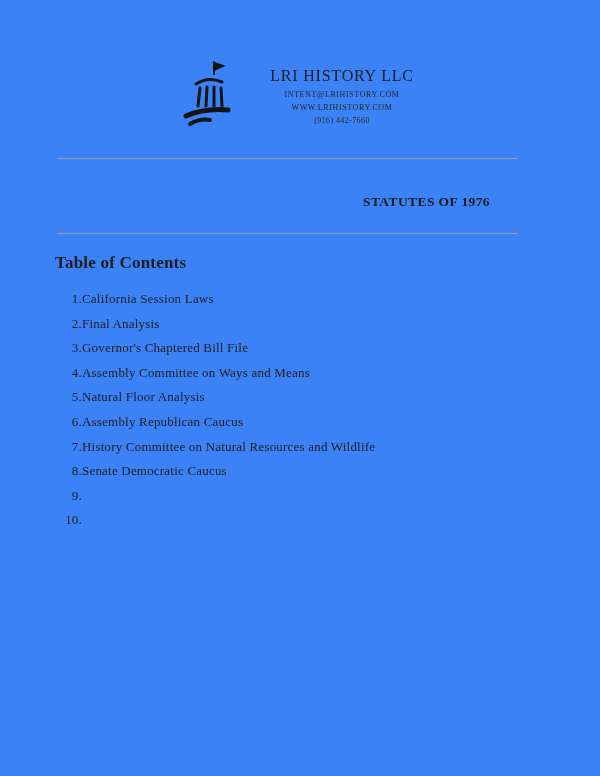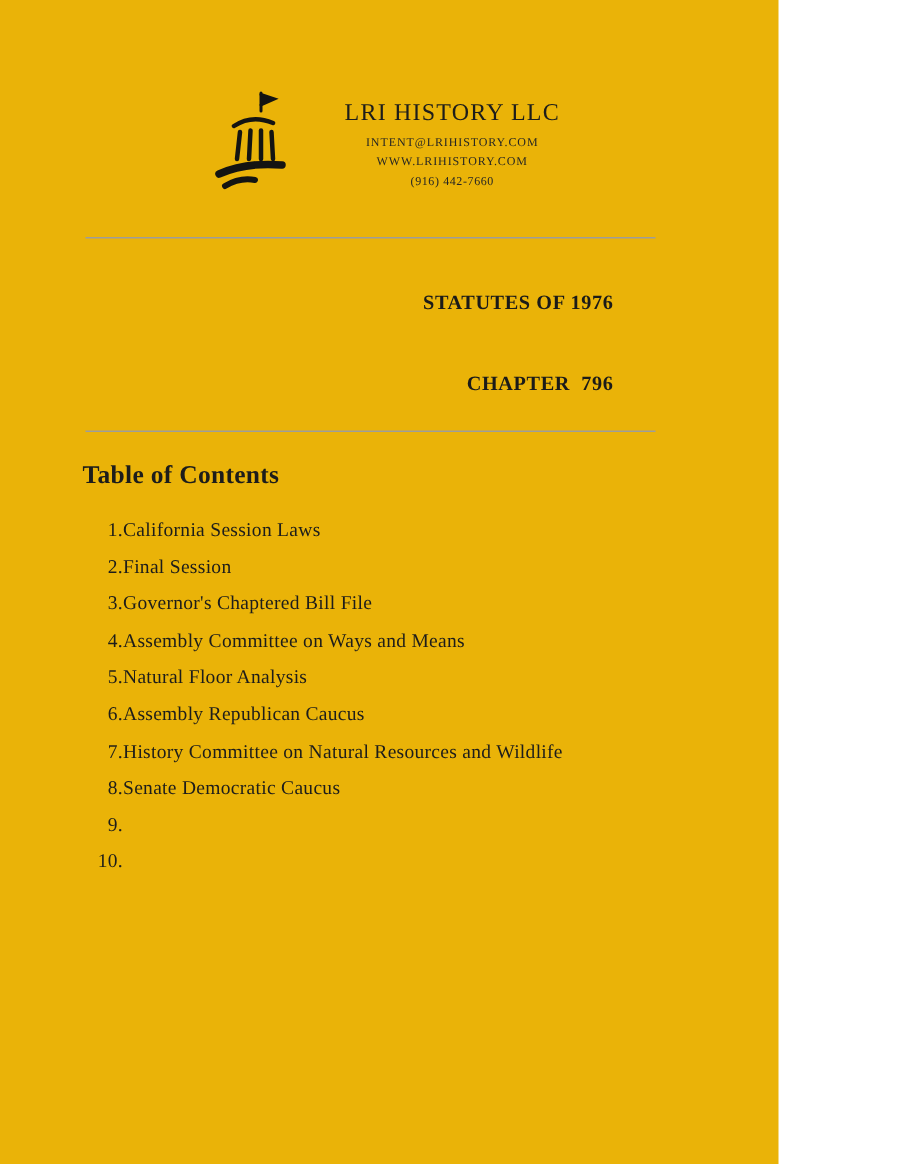--- a/index.html
+++ b/index.html
@@ -2,23 +2,23 @@
 <html><head>
 <meta charset="utf-8">
 <style>
   html, body {
     margin: 0;
     padding: 0;
     background: #ffffff;
   }
   .page {
     position: relative;
-    width: 519px;
+    width: 600px;
     height: 776px;
-    background: #eab308;
+    background: #3b82f6;
     font-family: "Liberation Serif", serif;
     color: #1d1d1b;
     overflow: hidden;
     box-sizing: border-box;
   }
 
   
   .letterhead {
     display: flex;
     justify-content: center;
@@ -133,35 +133,34 @@
       <div class="contact-line">INTENT@LRIHISTORY.COM</div>
       <div class="contact-line">WWW.LRIHISTORY.COM</div>
       <div class="phone-line">(916) 442-7660</div>
     </div>
   </div>
 
   <hr class="rule rule-1">
 
   <div class="reference">
     <div class="ref-line">STATUTES OF 1976</div>
-    <div class="ref-line">CHAPTER  796</div>
   </div>
 
   <hr class="rule rule-2">
 
   <h2 class="toc-title">Table of Contents</h2>
 
   <ol class="toc-list">
     <li class="toc-item">
       <span class="toc-num">1.</span>
       <span class="toc-label">California Session Laws</span>
     </li>
     <li class="toc-item">
       <span class="toc-num">2.</span>
-      <span class="toc-label">Final Session</span>
+      <span class="toc-label">Final Analysis</span>
     </li>
     <li class="toc-item">
       <span class="toc-num">3.</span>
       <span class="toc-label">Governor's Chaptered Bill File</span>
     </li>
     <li class="toc-item">
       <span class="toc-num">4.</span>
       <span class="toc-label">Assembly Committee on Ways and Means</span>
     </li>
     <li class="toc-item">

